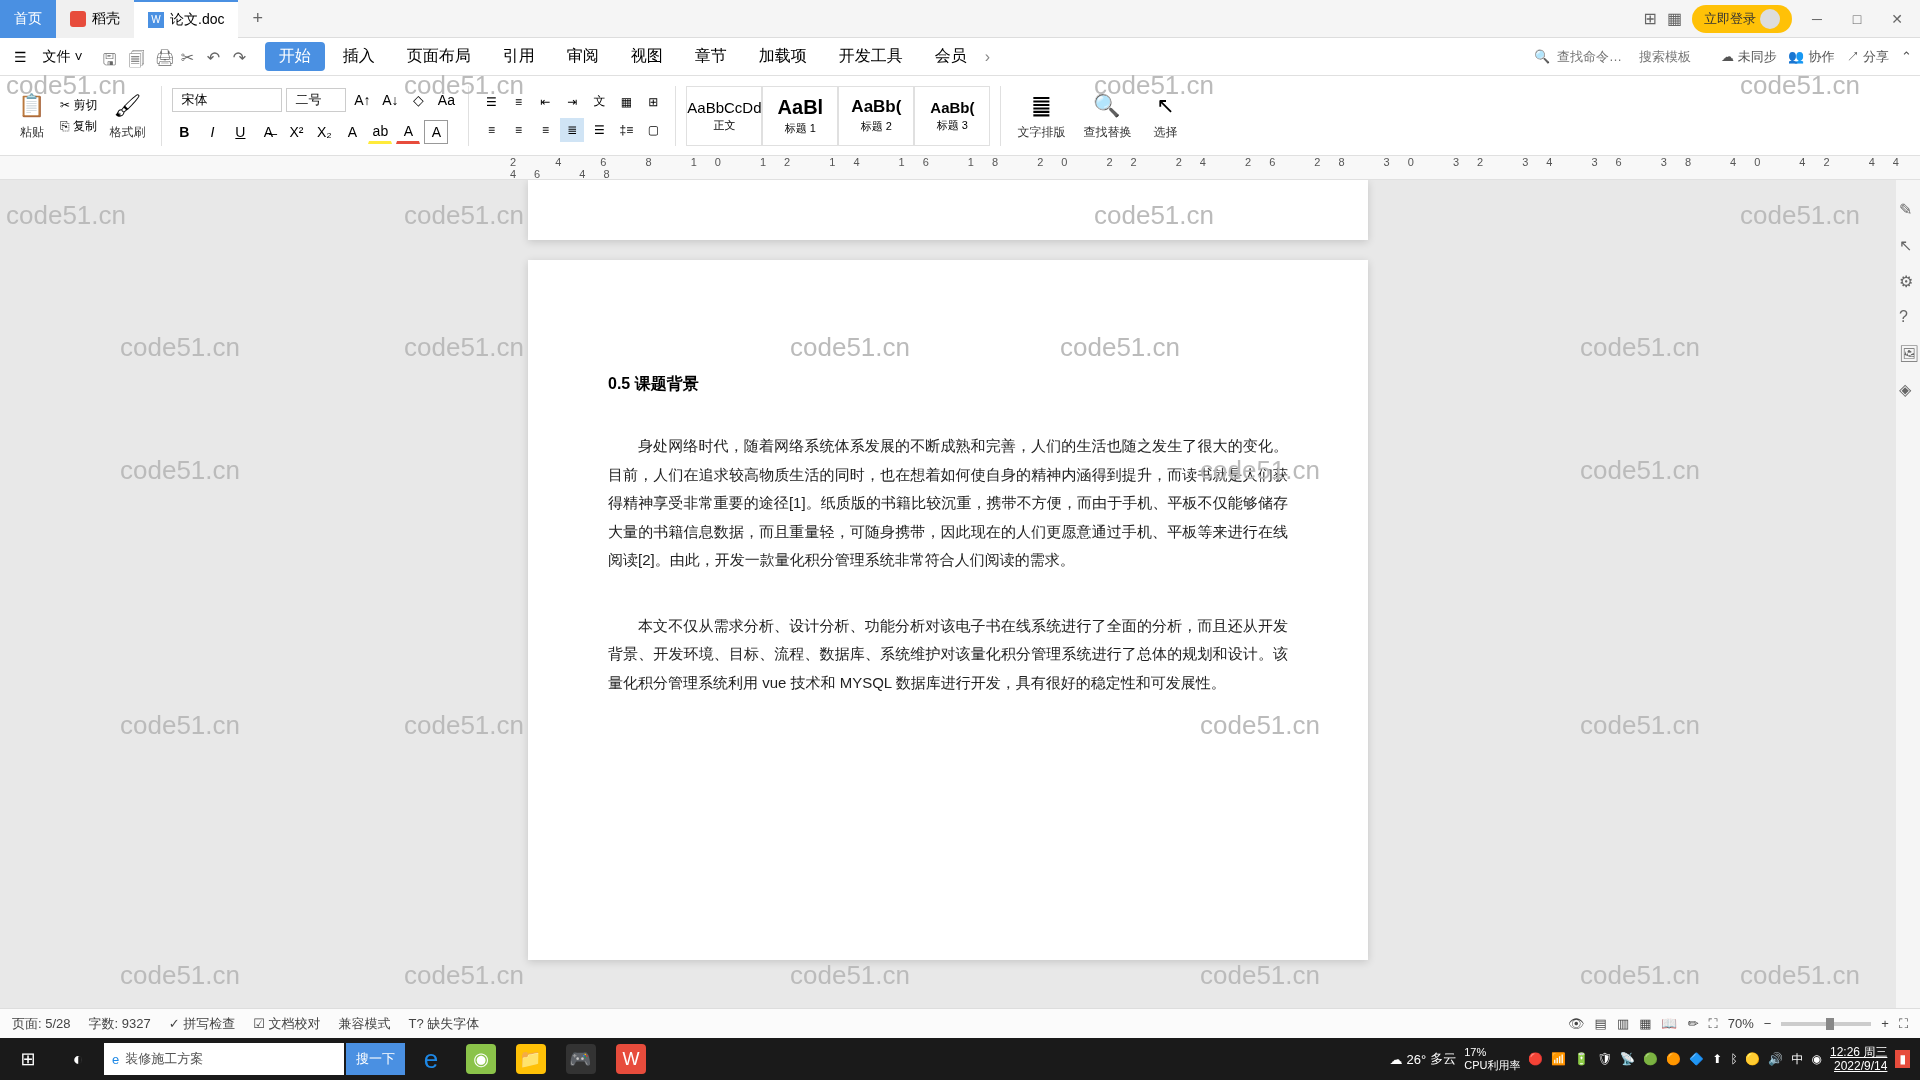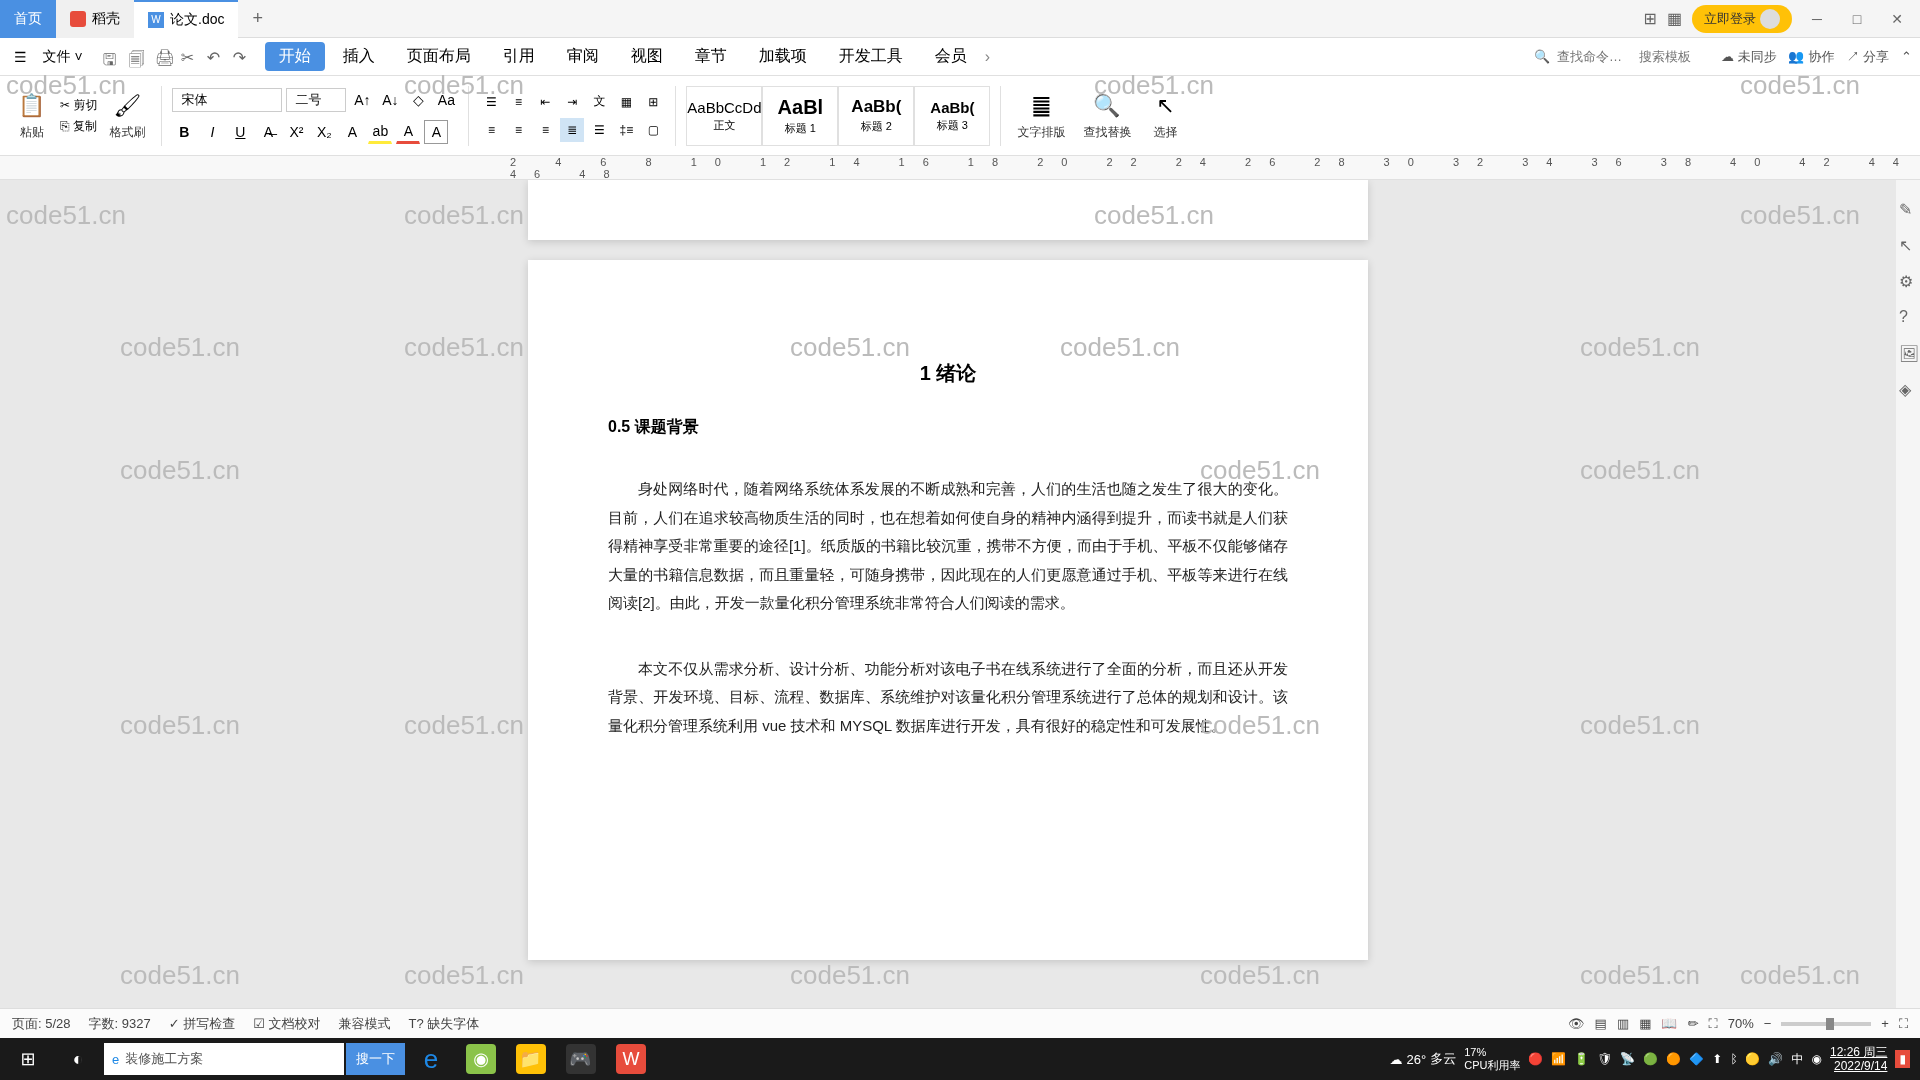--- a/index.html
+++ b/index.html
@@ -263,21 +263,20 @@
     <div class="ribbon-big-icon">↖</div>
     <div class="ribbon-label">选择</div>
   </div>
 </div>
 
 <div class="ruler">2 4 6 8 10 12 14 16 18 20 22 24 26 28 30 32 34 36 38 40 42 44 46 48</div>
 
 <div class="doc-area">
   <div class="page-prev"></div>
   <div class="page">
-    <div class="chapter-title">1 绪论</div>
     <div class="section-title">0.5 课题背景</div>
     <p class="body-text">身处网络时代，随着网络系统体系发展的不断成熟和完善，人们的生活也随之发生了很大的变化。目前，人们在追求较高物质生活的同时，也在想着如何使自身的精神内涵得到提升，而读书就是人们获得精神享受非常重要的途径[1]。纸质版的书籍比较沉重，携带不方便，而由于手机、平板不仅能够储存大量的书籍信息数据，而且重量轻，可随身携带，因此现在的人们更愿意通过手机、平板等来进行在线阅读[2]。由此，开发一款量化积分管理系统非常符合人们阅读的需求。</p>
     <p class="body-text">本文不仅从需求分析、设计分析、功能分析对该电子书在线系统进行了全面的分析，而且还从开发背景、开发环境、目标、流程、数据库、系统维护对该量化积分管理系统进行了总体的规划和设计。该量化积分管理系统利用 vue 技术和 MYSQL 数据库进行开发，具有很好的稳定性和可发展性。</p>
   </div>
 </div>
 
 <div class="right-sidebar">
   <span class="side-icon">✎</span>
   <span class="side-icon">↖</span>
   <span class="side-icon">⚙</span>

